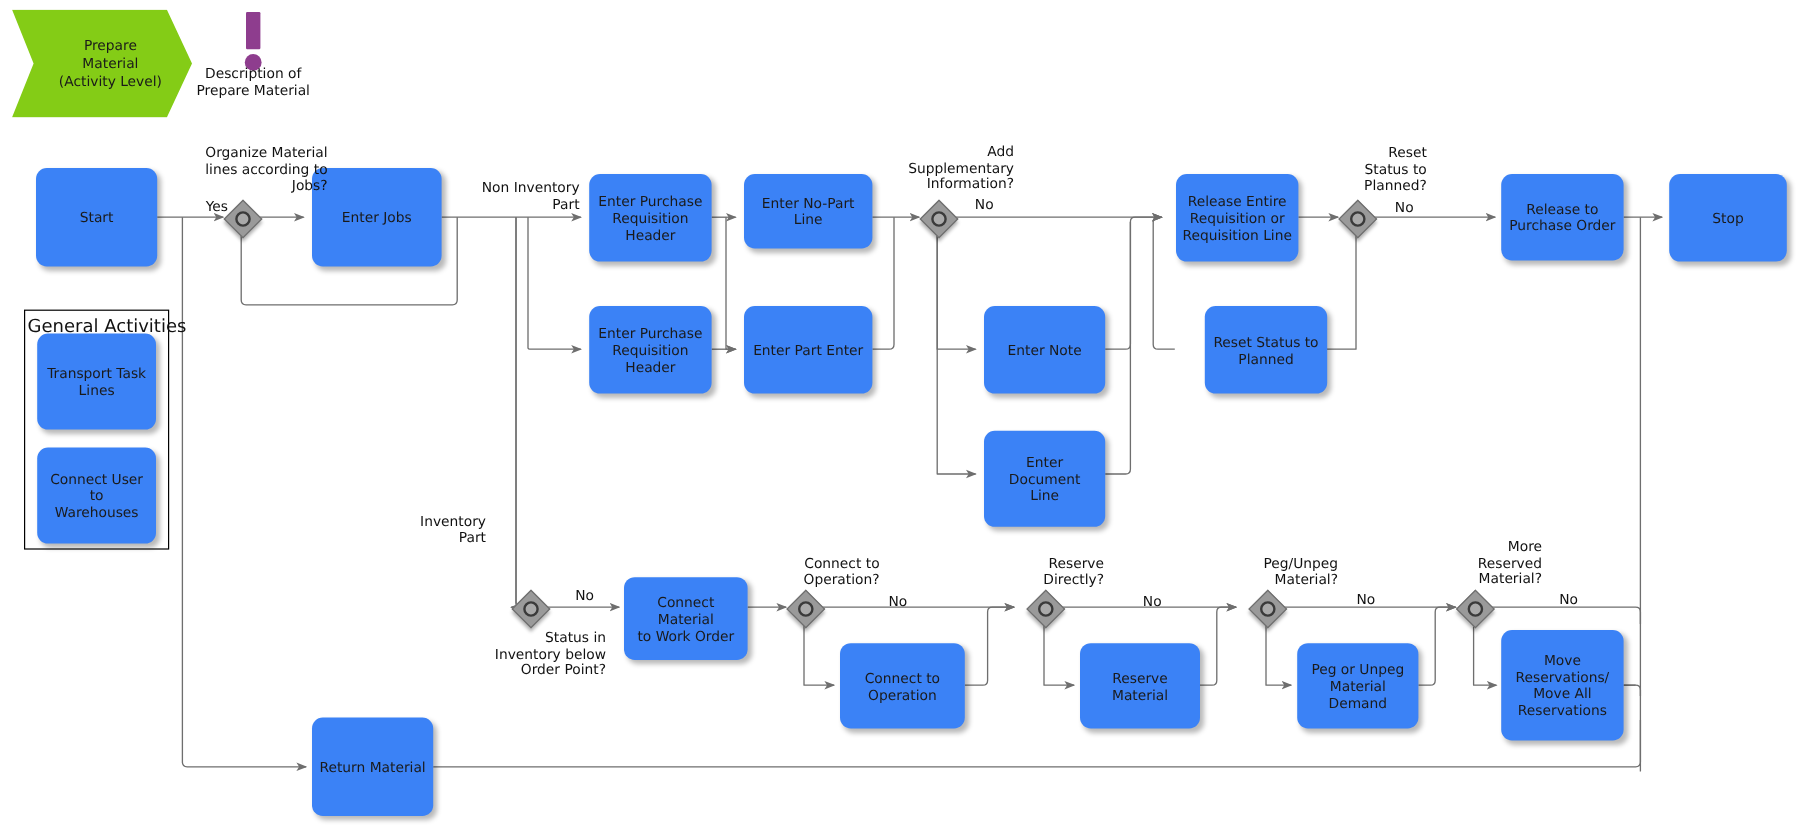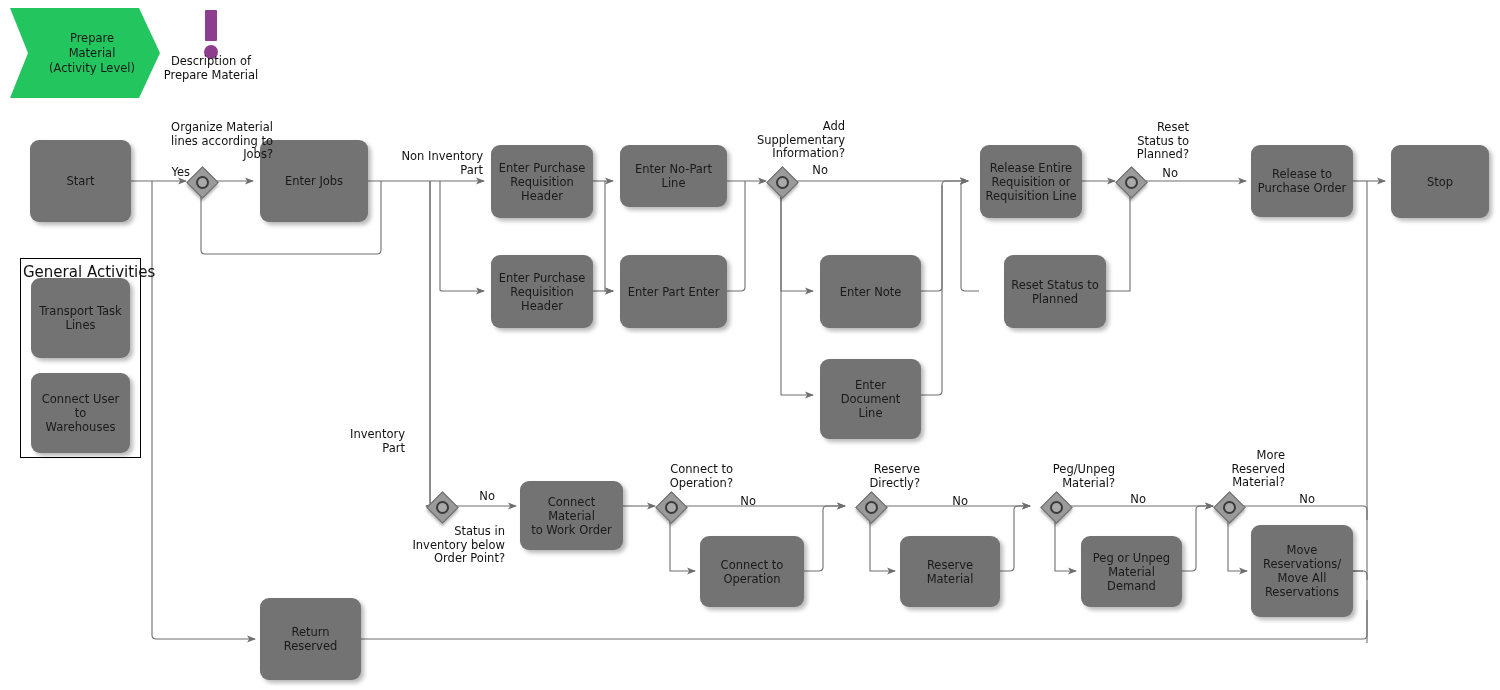--- a/index.html
+++ b/index.html
@@ -2,21 +2,21 @@
 <html><head>
 <meta charset="utf-8">
 <style>
   html,body{margin:0;padding:0;background:#ffffff;}
   body{width:1500px;height:690px;font-family:"DejaVu Sans",sans-serif;}
   #stage{position:relative;width:1500px;height:690px;overflow:hidden;}
   svg.wires{position:absolute;left:0;top:0;width:1500px;height:690px;pointer-events:none;}
 
   .node{
     position:absolute;
-    background:#737373;
+    background:#3b82f6;
     border-radius:9px;
     box-shadow:3px 3px 4px rgba(0,0,0,.28);
     display:flex;align-items:center;justify-content:center;
     text-align:center;
     color:#1a1a1a;
     font-size:11.5px;
     line-height:14px;
     box-sizing:border-box;
     padding:2px 4px;
     white-space:pre-line;
@@ -43,21 +43,21 @@
     font-size:11.5px;
     line-height:13.5px;
     color:#111;
     text-align:right;
     white-space:pre-line;
   }
 
   
   #chevron{
     position:absolute;left:10px;top:8px;width:150px;height:90px;
-    background:#22c55e;
+    background:#84cc16;
     filter:drop-shadow(3px 3px 3px rgba(0,0,0,.25));
     clip-path:polygon(0% 0%, 86% 0%, 100% 50%, 86% 100%, 0% 100%, 12% 50%);
     display:flex;align-items:center;justify-content:center;
     text-align:center;font-size:11.5px;line-height:15px;color:#1a1a1a;
     white-space:pre-line;
     box-sizing:border-box;padding-left:14px;
   }
   #bang{position:absolute;left:199px;top:10px;width:24px;height:50px;}
   #bang .bar{position:absolute;left:6px;top:0;width:12px;height:31px;background:#8e3d8e;border-radius:1px;}
   #bang .dot{position:absolute;left:5px;top:35px;width:14px;height:14px;border-radius:50%;background:#8e3d8e;}
@@ -222,21 +222,21 @@
   <div class="node" style="left:900px;top:536px;width:100px;height:71px;">Reserve Material</div>
 
   <div class="node" style="left:1081px;top:536px;width:101px;height:71px;">Peg or Unpeg
 Material Demand</div>
 
   <div class="node" style="left:1251px;top:525px;width:102px;height:92px;">Move
 Reservations/
 Move All
 Reservations</div>
 
-  <div class="node" style="left:260px;top:598px;width:101px;height:82px;">Return Reserved</div>
+  <div class="node" style="left:260px;top:598px;width:101px;height:82px;">Return Material</div>
 
   <div class="gateway" style="left:190px;top:170px;">
     <div class="dia"></div>
     <div class="ring"></div>
   </div>
 
   <div class="gateway" style="left:770px;top:170px;">
     <div class="dia"></div>
     <div class="ring"></div>
   </div>

